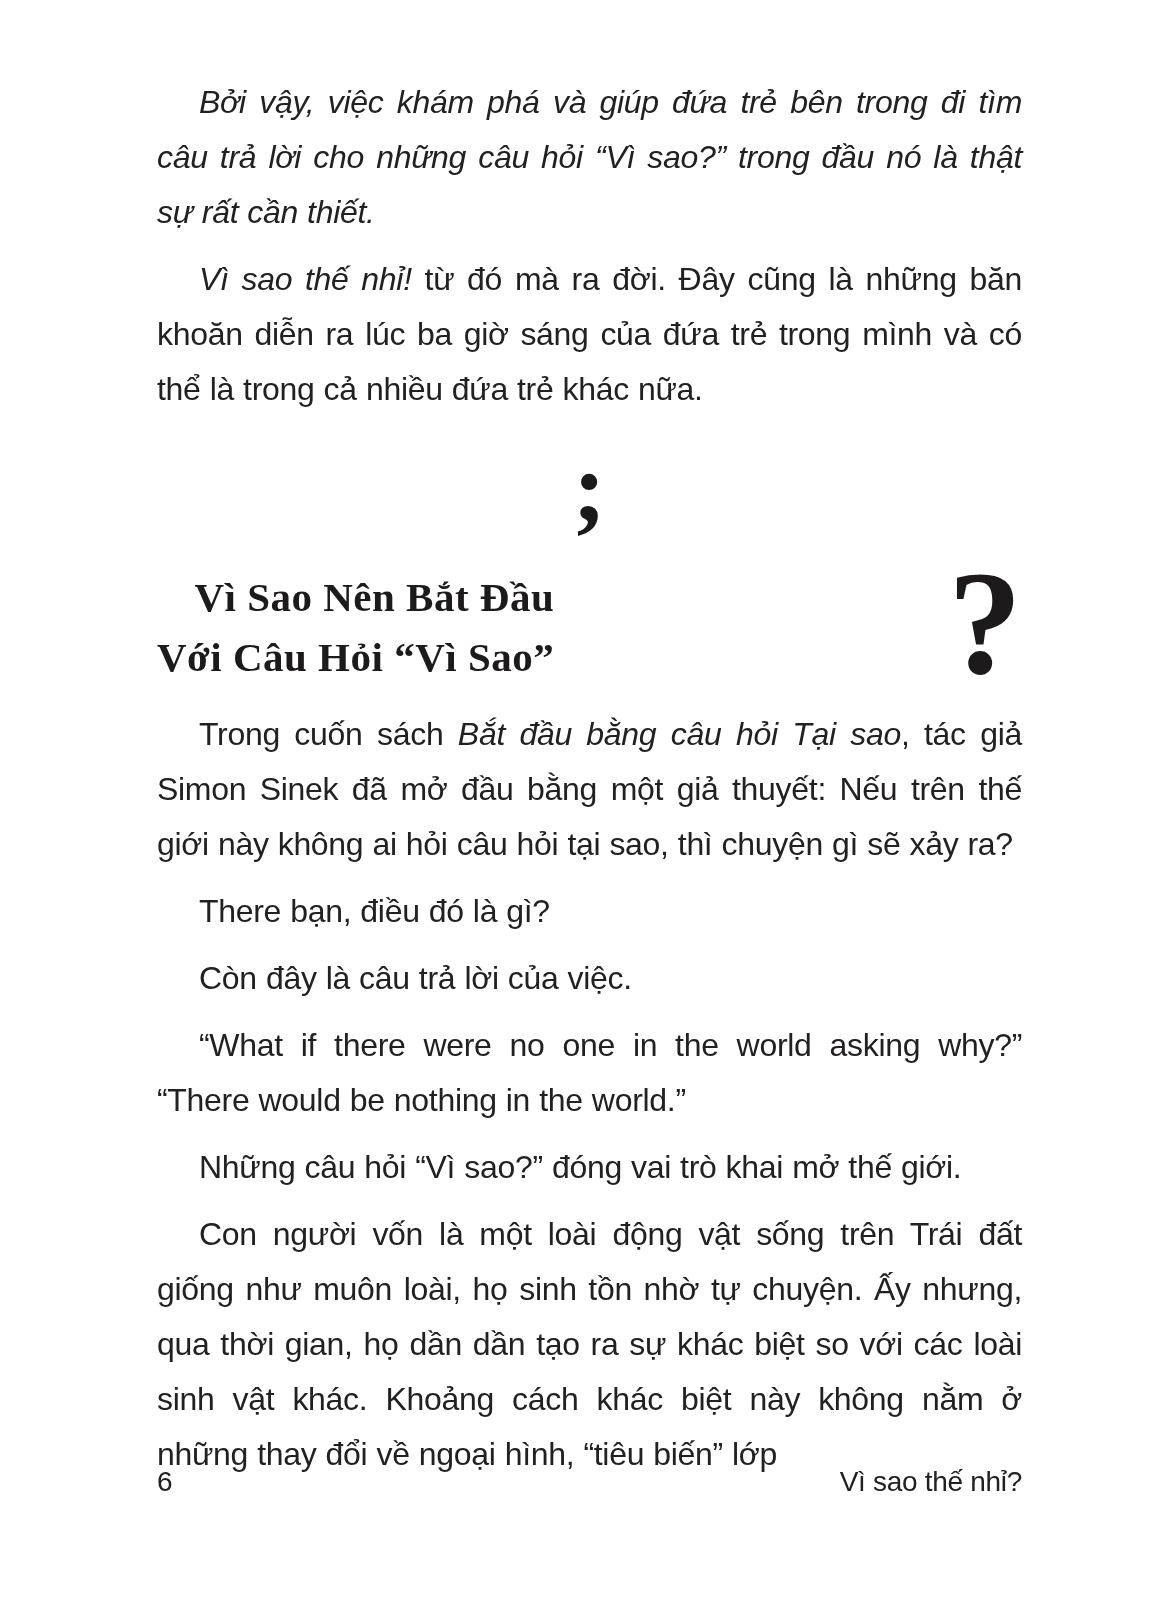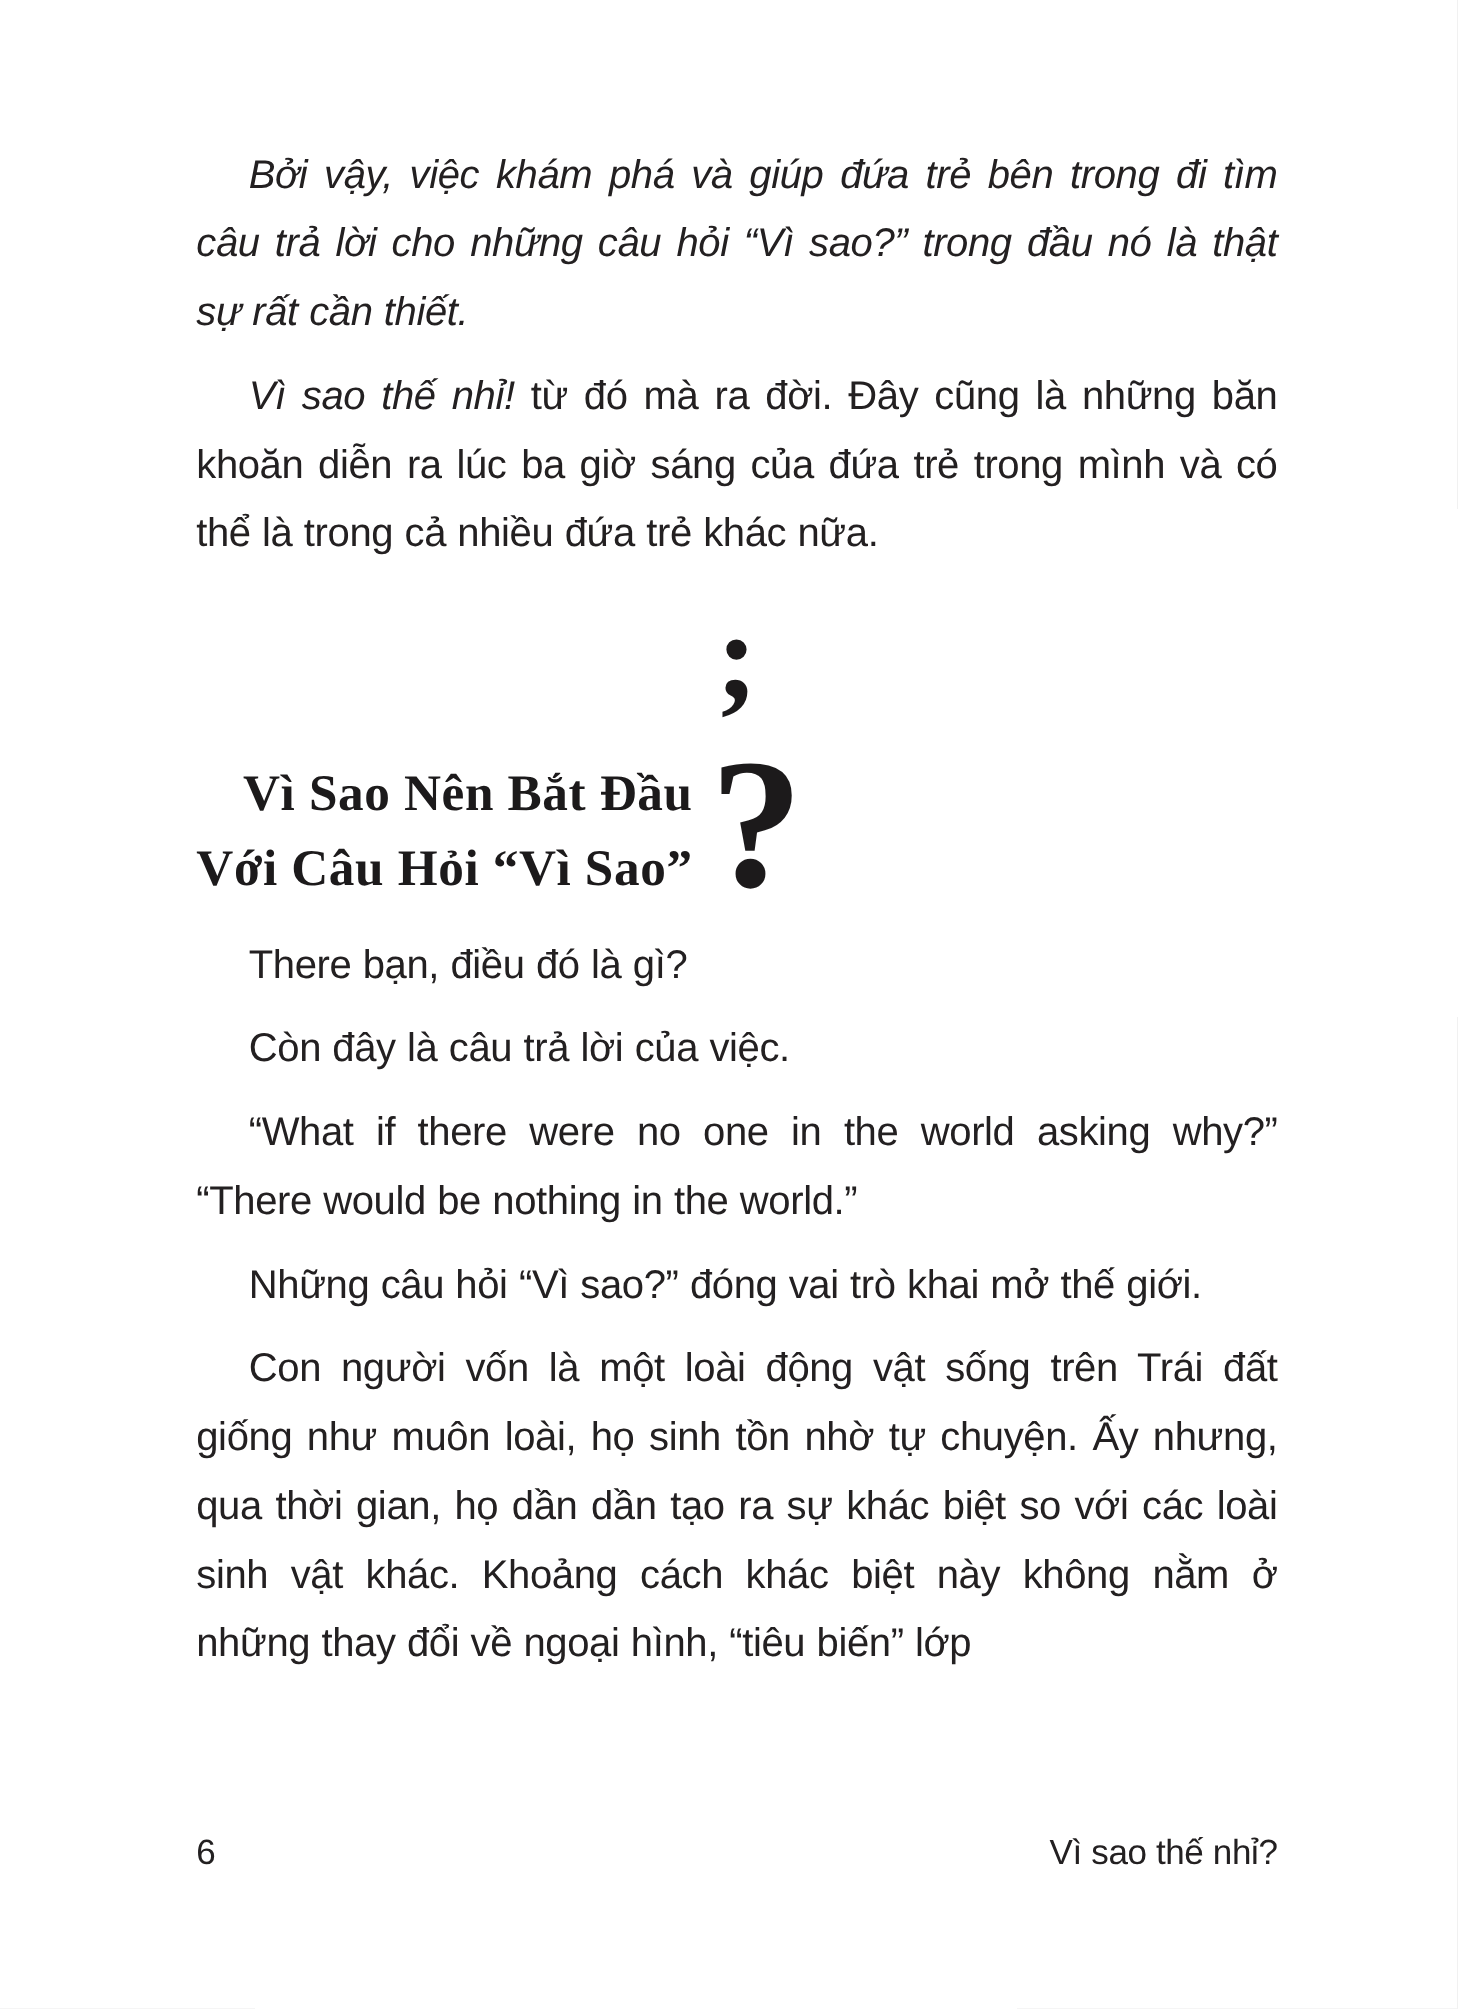--- a/index.html
+++ b/index.html
@@ -7,21 +7,21 @@
     padding: 0;
     background: #e8e8e8;
   }
   .page {
     position: relative;
     width: 1166px;
     height: 1607px;
     margin: 0 auto;
     background: #ffffff;
     box-sizing: border-box;
-    padding: 112px 144px 0 157px;
+    padding: 75px 144px 0 157px;
     font-family: "Liberation Sans", "DejaVu Sans", sans-serif;
     color: #232021;
     overflow: hidden;
   }
   .content p {
     margin: 0 0 12px 0;
     font-size: 32px;
     line-height: 55px;
     text-align: justify;
     text-indent: 42px;
@@ -34,21 +34,21 @@
     text-align: center;
     font-family: "Liberation Serif", "DejaVu Serif", serif;
     font-weight: 700;
     font-size: 100px;
     line-height: 110px;
     margin: 16px 0 0 0;
     color: #1c1a1b;
   }
   .heading-row {
     display: flex;
-    justify-content: flex-start;
+    justify-content: space-between;
     align-items: center;
     gap: 14px;
     margin: 22px 0 18px 0;
   }
   .heading {
     margin: 0;
     text-align: right;
     font-family: "Liberation Serif", "DejaVu Serif", serif;
     font-weight: 700;
     font-size: 41px;
@@ -91,20 +91,21 @@
 
   <div class="heading-row">
     <h1 class="heading">
       <span>Vì Sao Nên Bắt Đầu</span><br>
       <span>Với Câu Hỏi “Vì Sao”</span>
     </h1>
     <span class="qmark">?</span>
   </div>
 
   <section class="content">
+      <p><span>Trong cuốn sách </span><span class="it">Bắt đầu bằng câu hỏi Tại sao</span><span>, tác giả Simon Sinek đã mở đầu bằng một giả thuyết: Nếu trên thế giới này không ai hỏi câu hỏi tại sao, thì chuyện gì sẽ xảy ra?</span></p>
       <p><span>There bạn, điều đó là gì?</span></p>
       <p><span>Còn đây là câu trả lời của việc.</span></p>
       <p><span>“What if there were no one in the world asking why?” “There would be nothing in the world.”</span></p>
       <p><span>Những câu hỏi “Vì sao?” đóng vai trò khai mở thế giới.</span></p>
       <p><span>Con người vốn là một loài động vật sống trên Trái đất giống như muôn loài, họ sinh tồn nhờ tự chuyện. Ấy nhưng, qua thời gian, họ dần dần tạo ra sự khác biệt so với các loài sinh vật khác. Khoảng cách khác biệt này không nằm ở những thay đổi về ngoại hình, “tiêu biến” lớp</span></p>
     </section>
 
   <div class="footer">
     <span>6</span>
     <span>Vì sao thế nhỉ?</span>

